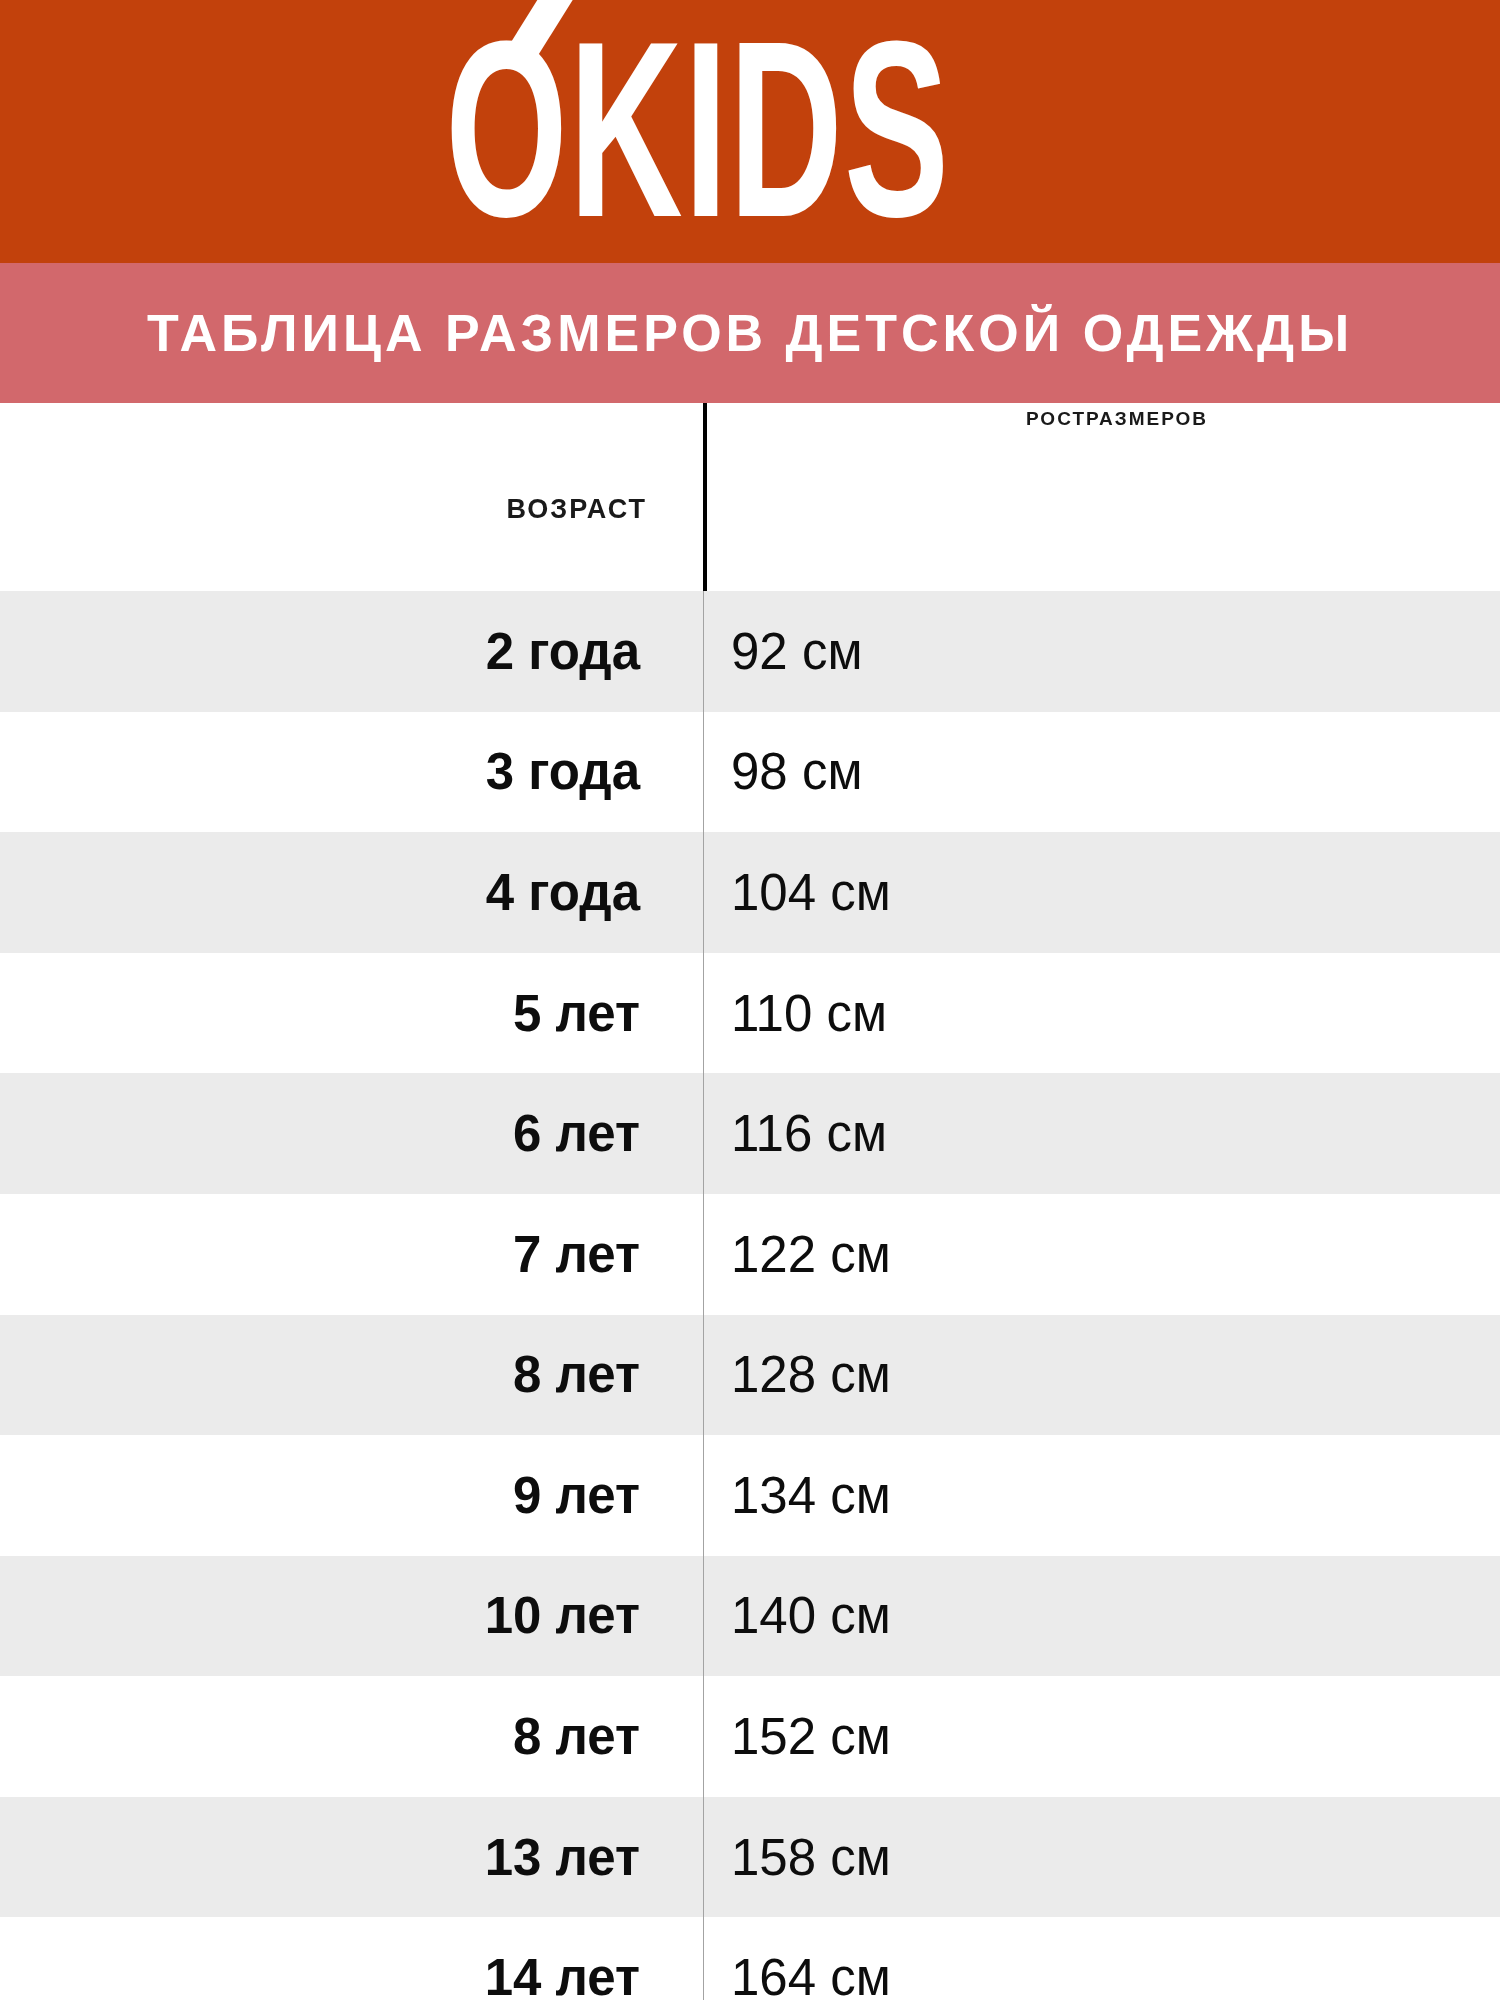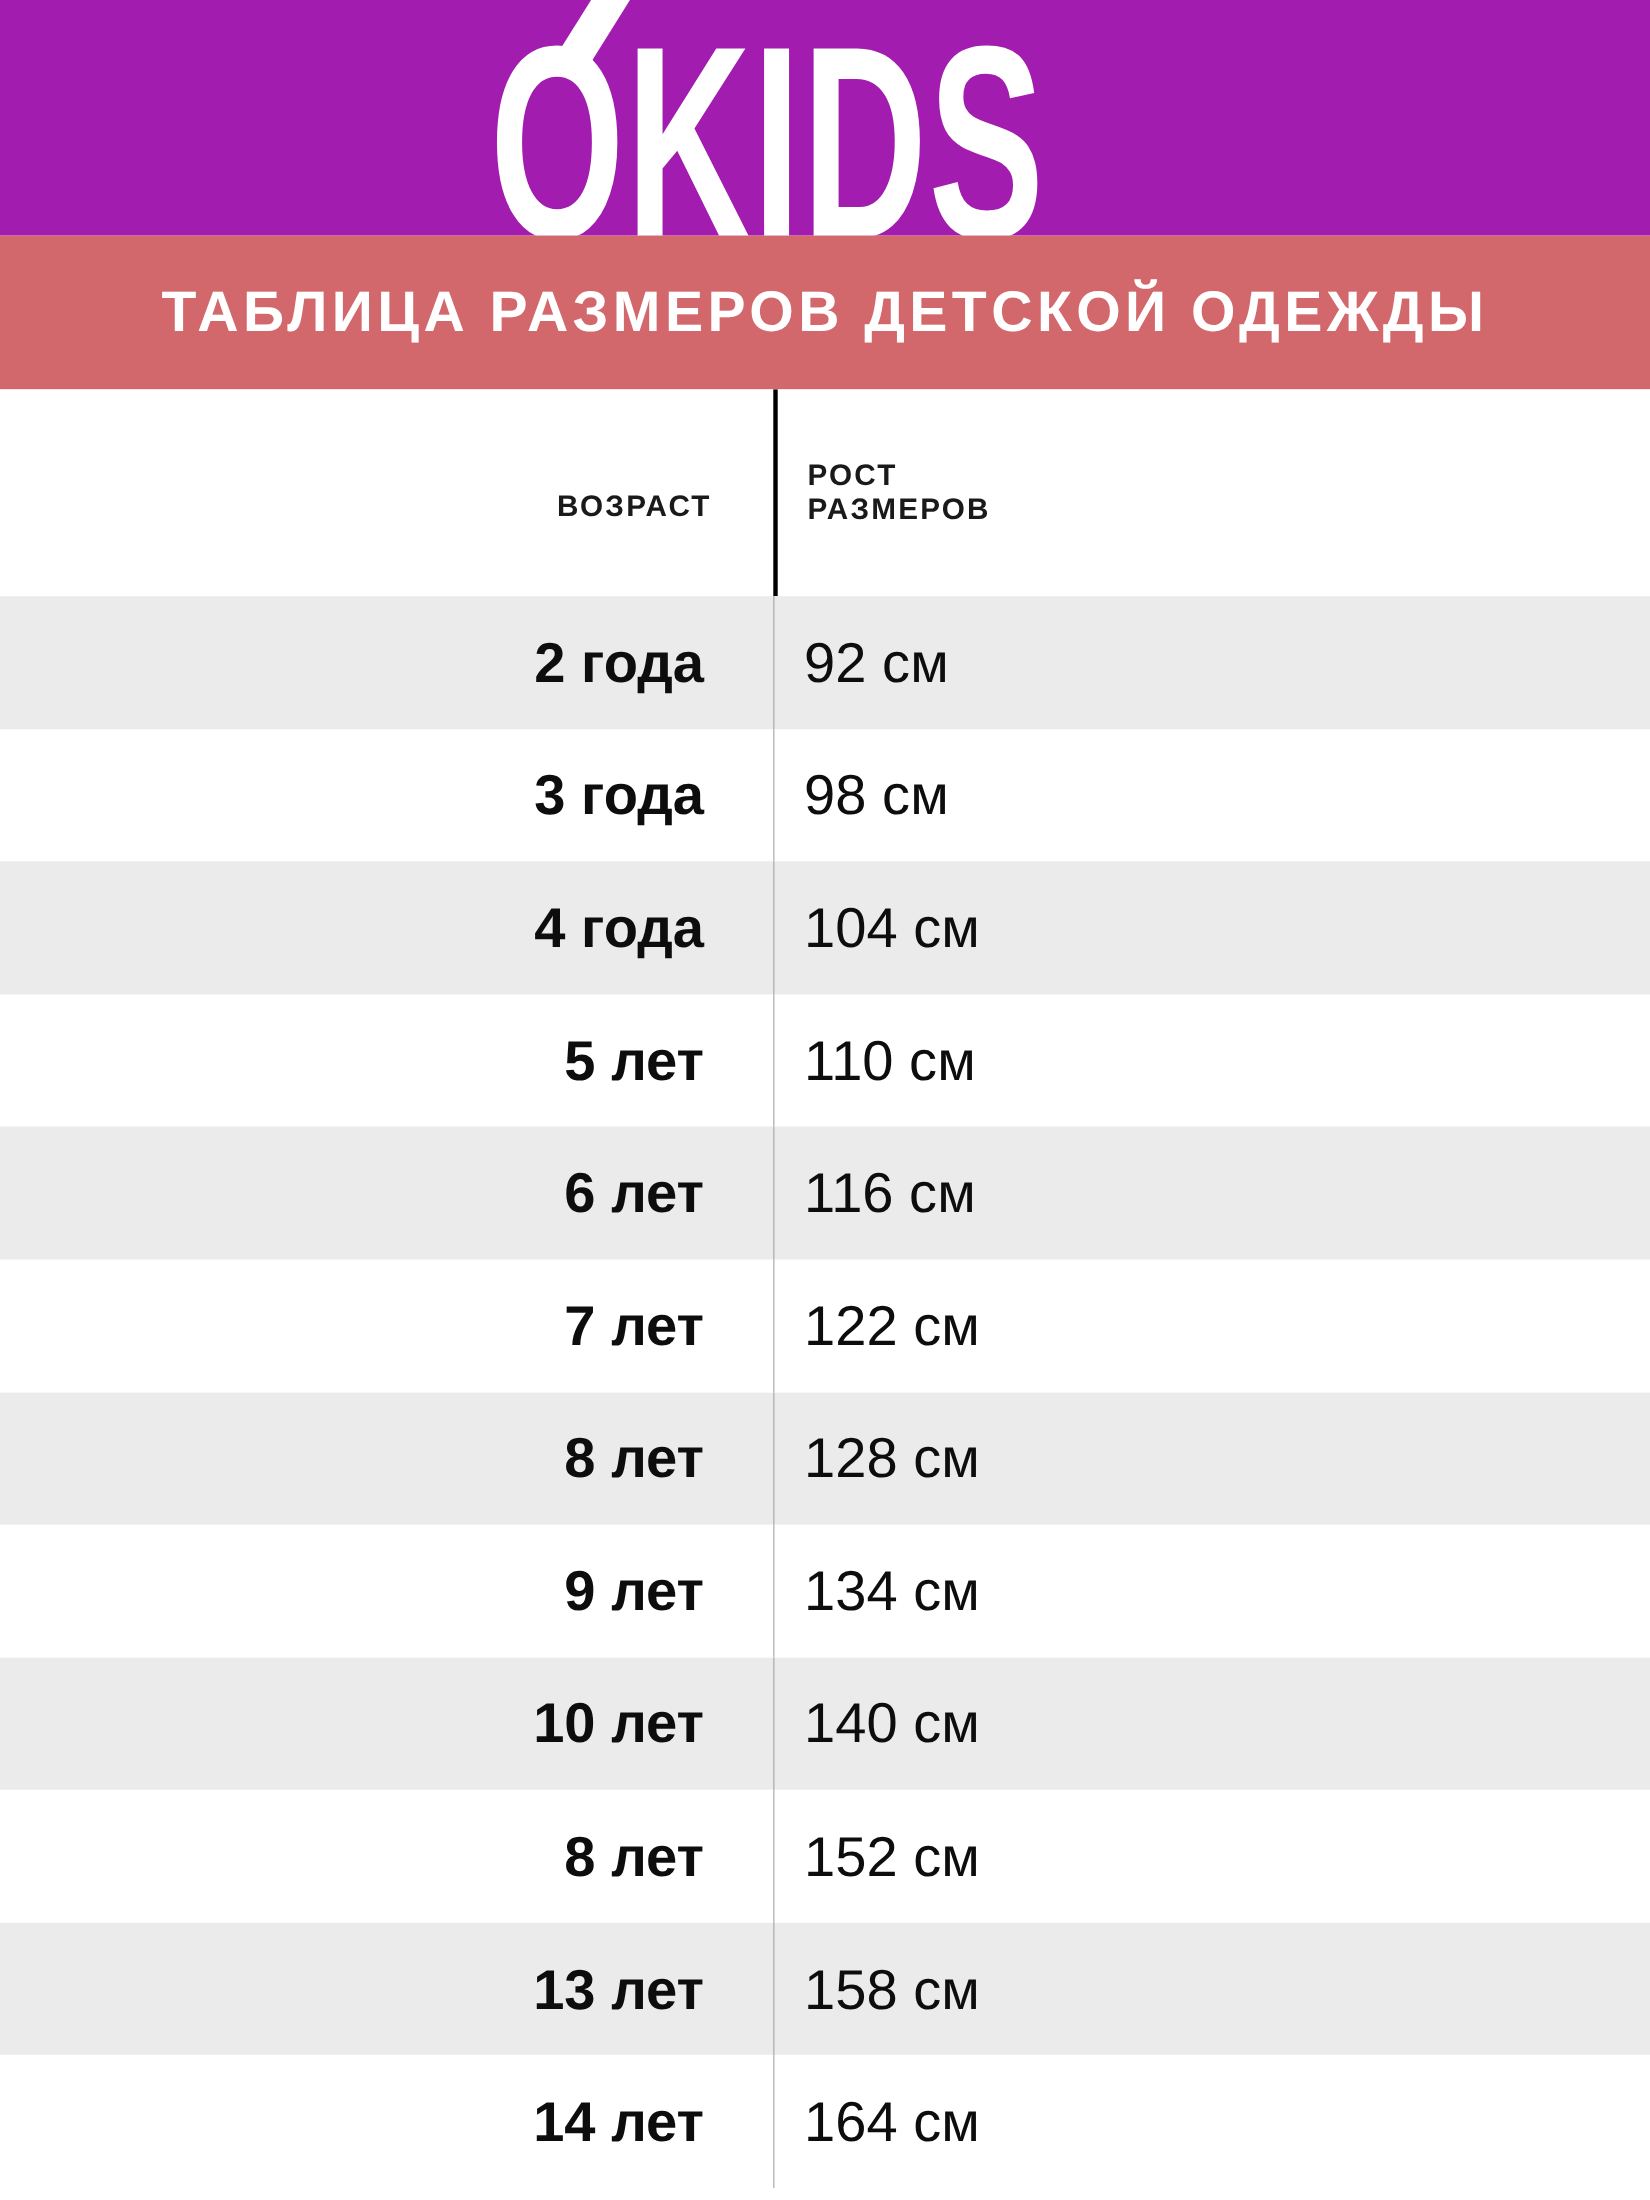--- a/index.html
+++ b/index.html
@@ -7,22 +7,22 @@
     width:1500px; height:2000px;
     background:#ffffff;
     font-family:"Liberation Sans", sans-serif;
     overflow:hidden;
   }
   .page { position:relative; width:1500px; height:2000px; }
 
   
   .banner-dark {
     position:relative;
-    height:214px;
-    background:#a21caf;
+    height:263px;
+    background:#c2410c;
     overflow:hidden;
   }
   .logo {
     position:absolute;
     top:5px; left:0; right:0;
     text-align:center;
     transform:translateX(-52px);
   }
   .logo-text {
     display:inline-block;
@@ -70,25 +70,25 @@
     padding-top:24px;
     font-weight:700;
     font-size:27px;
     letter-spacing:2px;
     color:#1a1a1a;
   }
   .th-height {
     flex:1;
     border-left:4px solid #000000;
     display:flex;
-    flex-direction:column;
+    flex-direction:row;
     justify-content:center;
     padding-left:27px;
     font-weight:700;
-    font-size:27px;
+    font-size:19px;
     letter-spacing:2px;
     line-height:31px;
     color:#1a1a1a;
   }
 
   
   .table-body {
     height:1447px;
     display:grid;
     grid-auto-rows:1fr;

